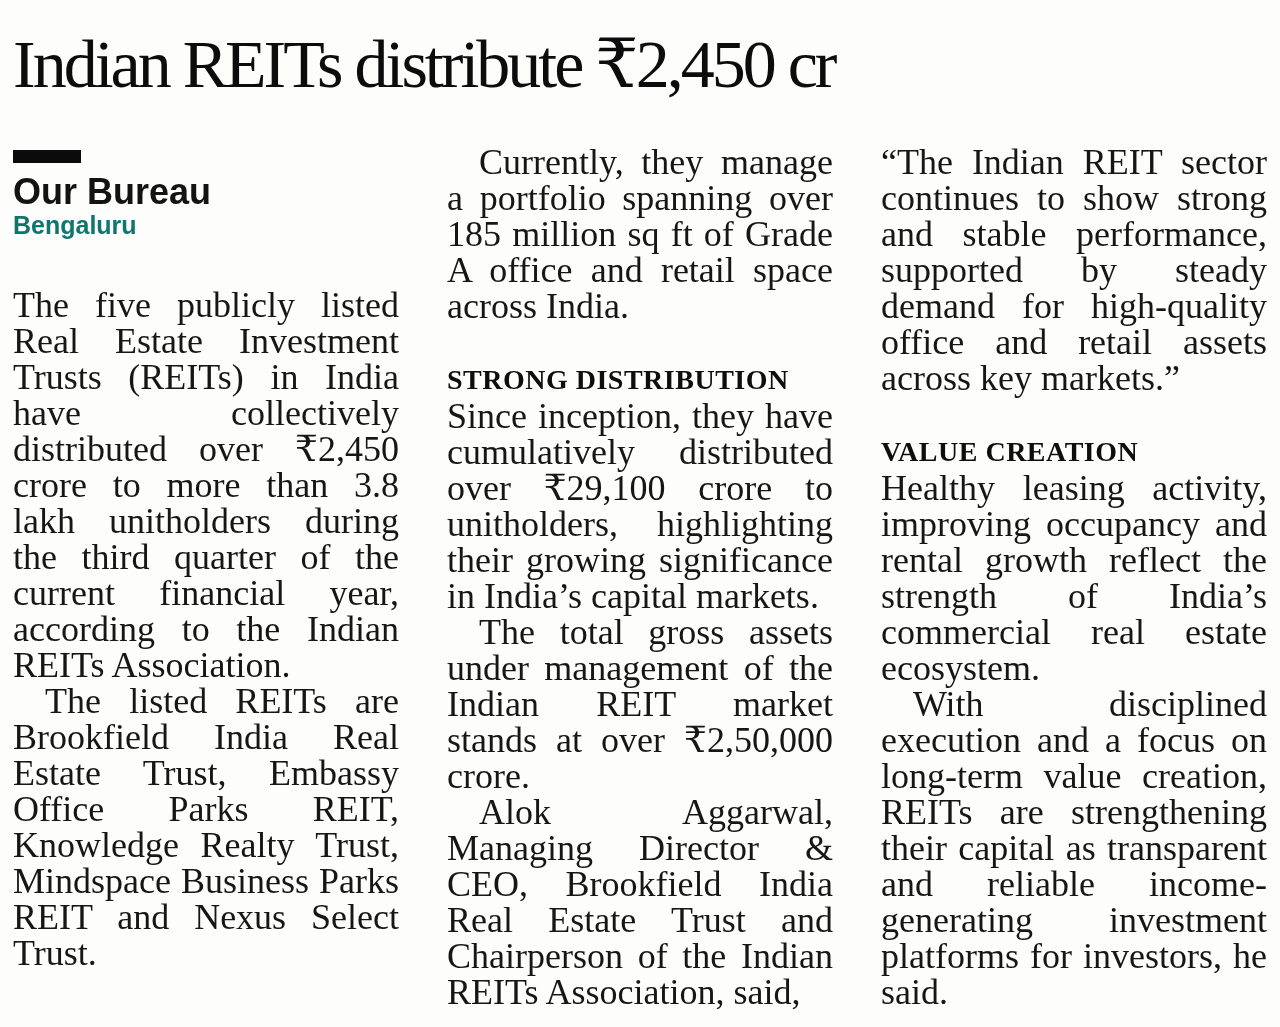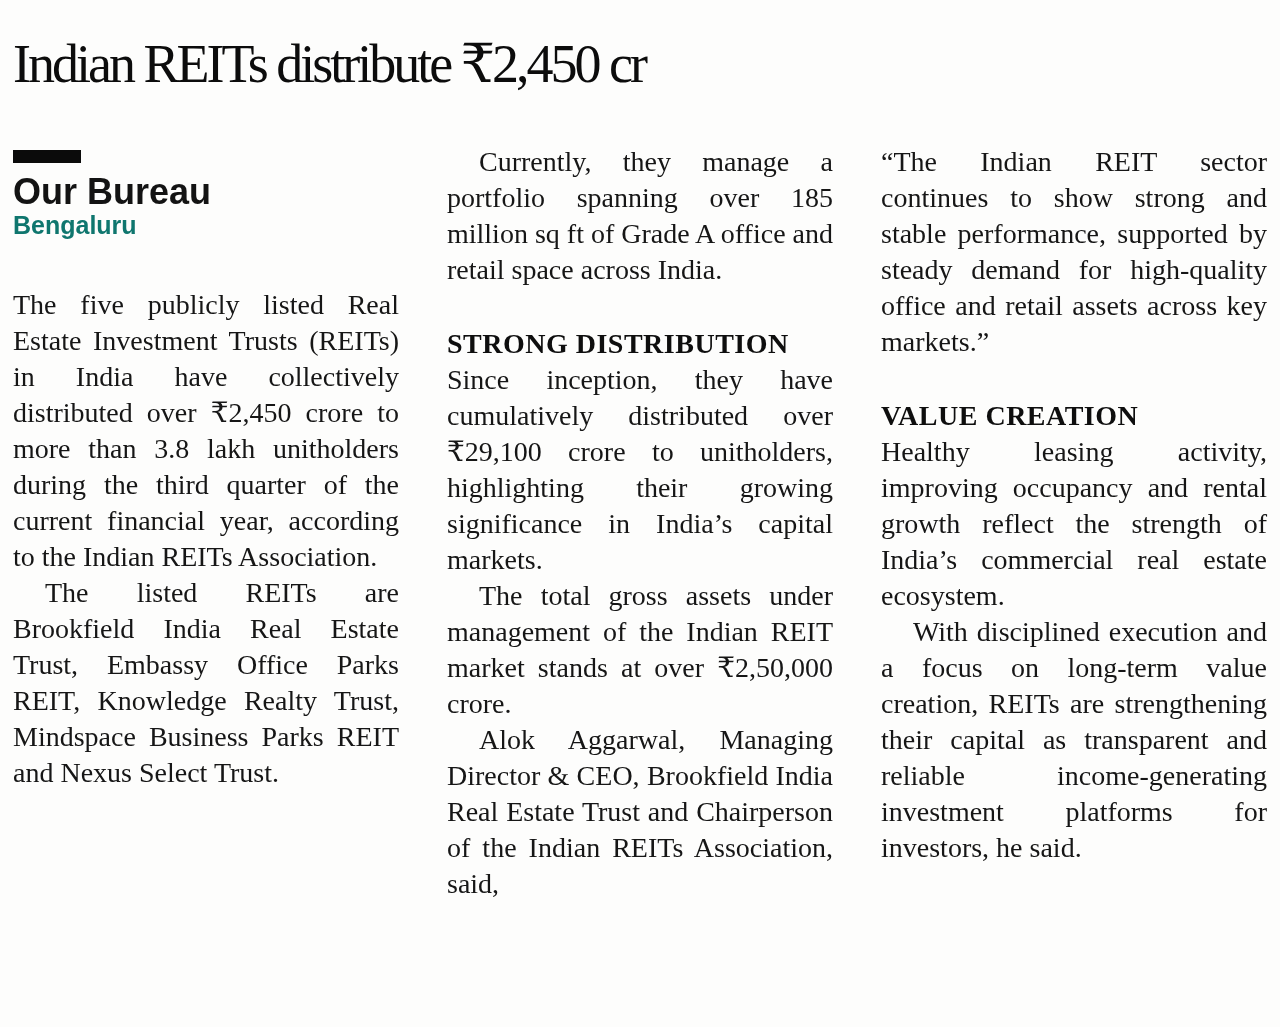--- a/index.html
+++ b/index.html
@@ -9,21 +9,21 @@
     overflow: hidden;
     font-family: "Liberation Serif", "DejaVu Serif", serif;
     color: #161616;
   }
   .page { width: 1280px; height: 1027px; padding: 18px 15px 0 13px; }
 
   
   .headline {
     font-family: "Liberation Serif", "DejaVu Serif", serif;
     font-weight: 500;
-    font-size: 54px;
+    font-size: 68px;
     line-height: 92px;
     letter-spacing: -3px;
     color: #0c0c0c;
     margin-bottom: 22px;
   }
   .headline .hl-line { display: block; white-space: nowrap; }
 
   
   .content {
     display: flex;
@@ -50,21 +50,21 @@
     font-family: "Liberation Sans", "DejaVu Sans", sans-serif;
     font-weight: bold;
     font-size: 25px;
     line-height: 32px;
     color: #0f766e;
   }
 
   
   .col2, .col3 { padding-top: 12px; }
   .para {
-    font-size: 28px;
+    font-size: 36px;
     line-height: 36px;
     text-align: justify;
     color: #161616;
     hyphens: none;
   }
   .para.indent { text-indent: 32px; }
   .subhead {
     font-size: 28px;
     line-height: 36px;
     font-weight: bold;

